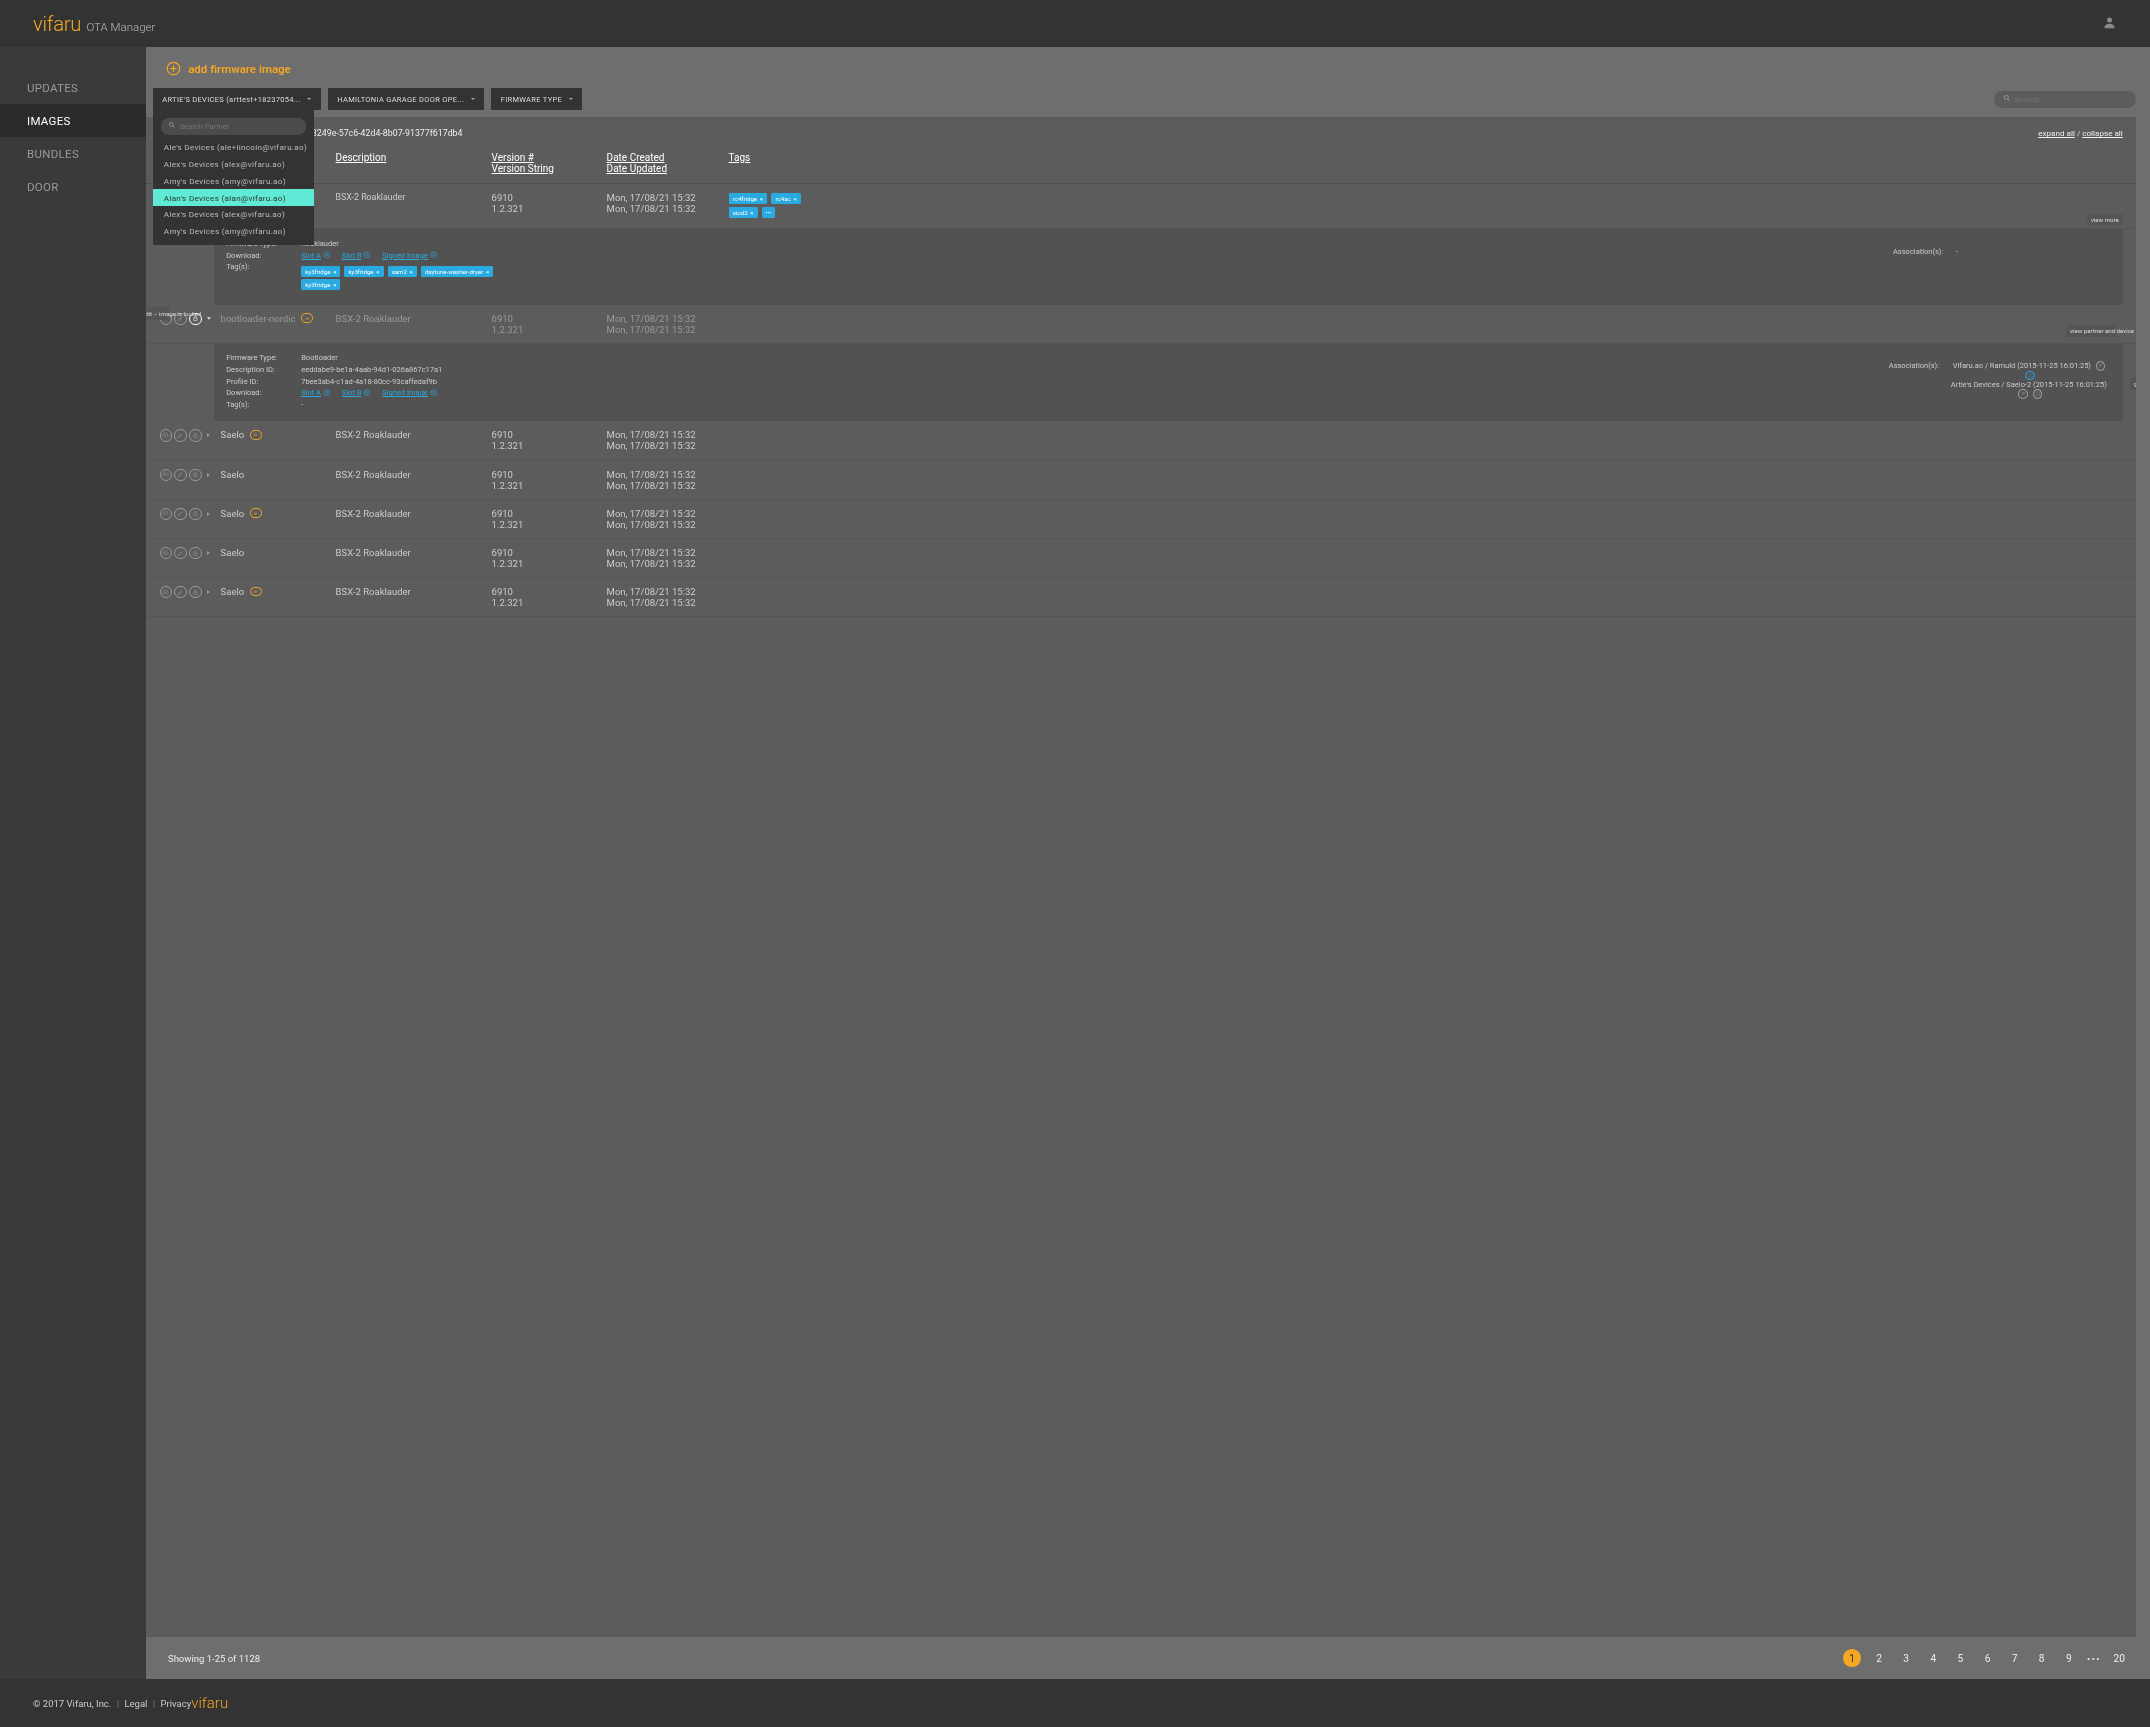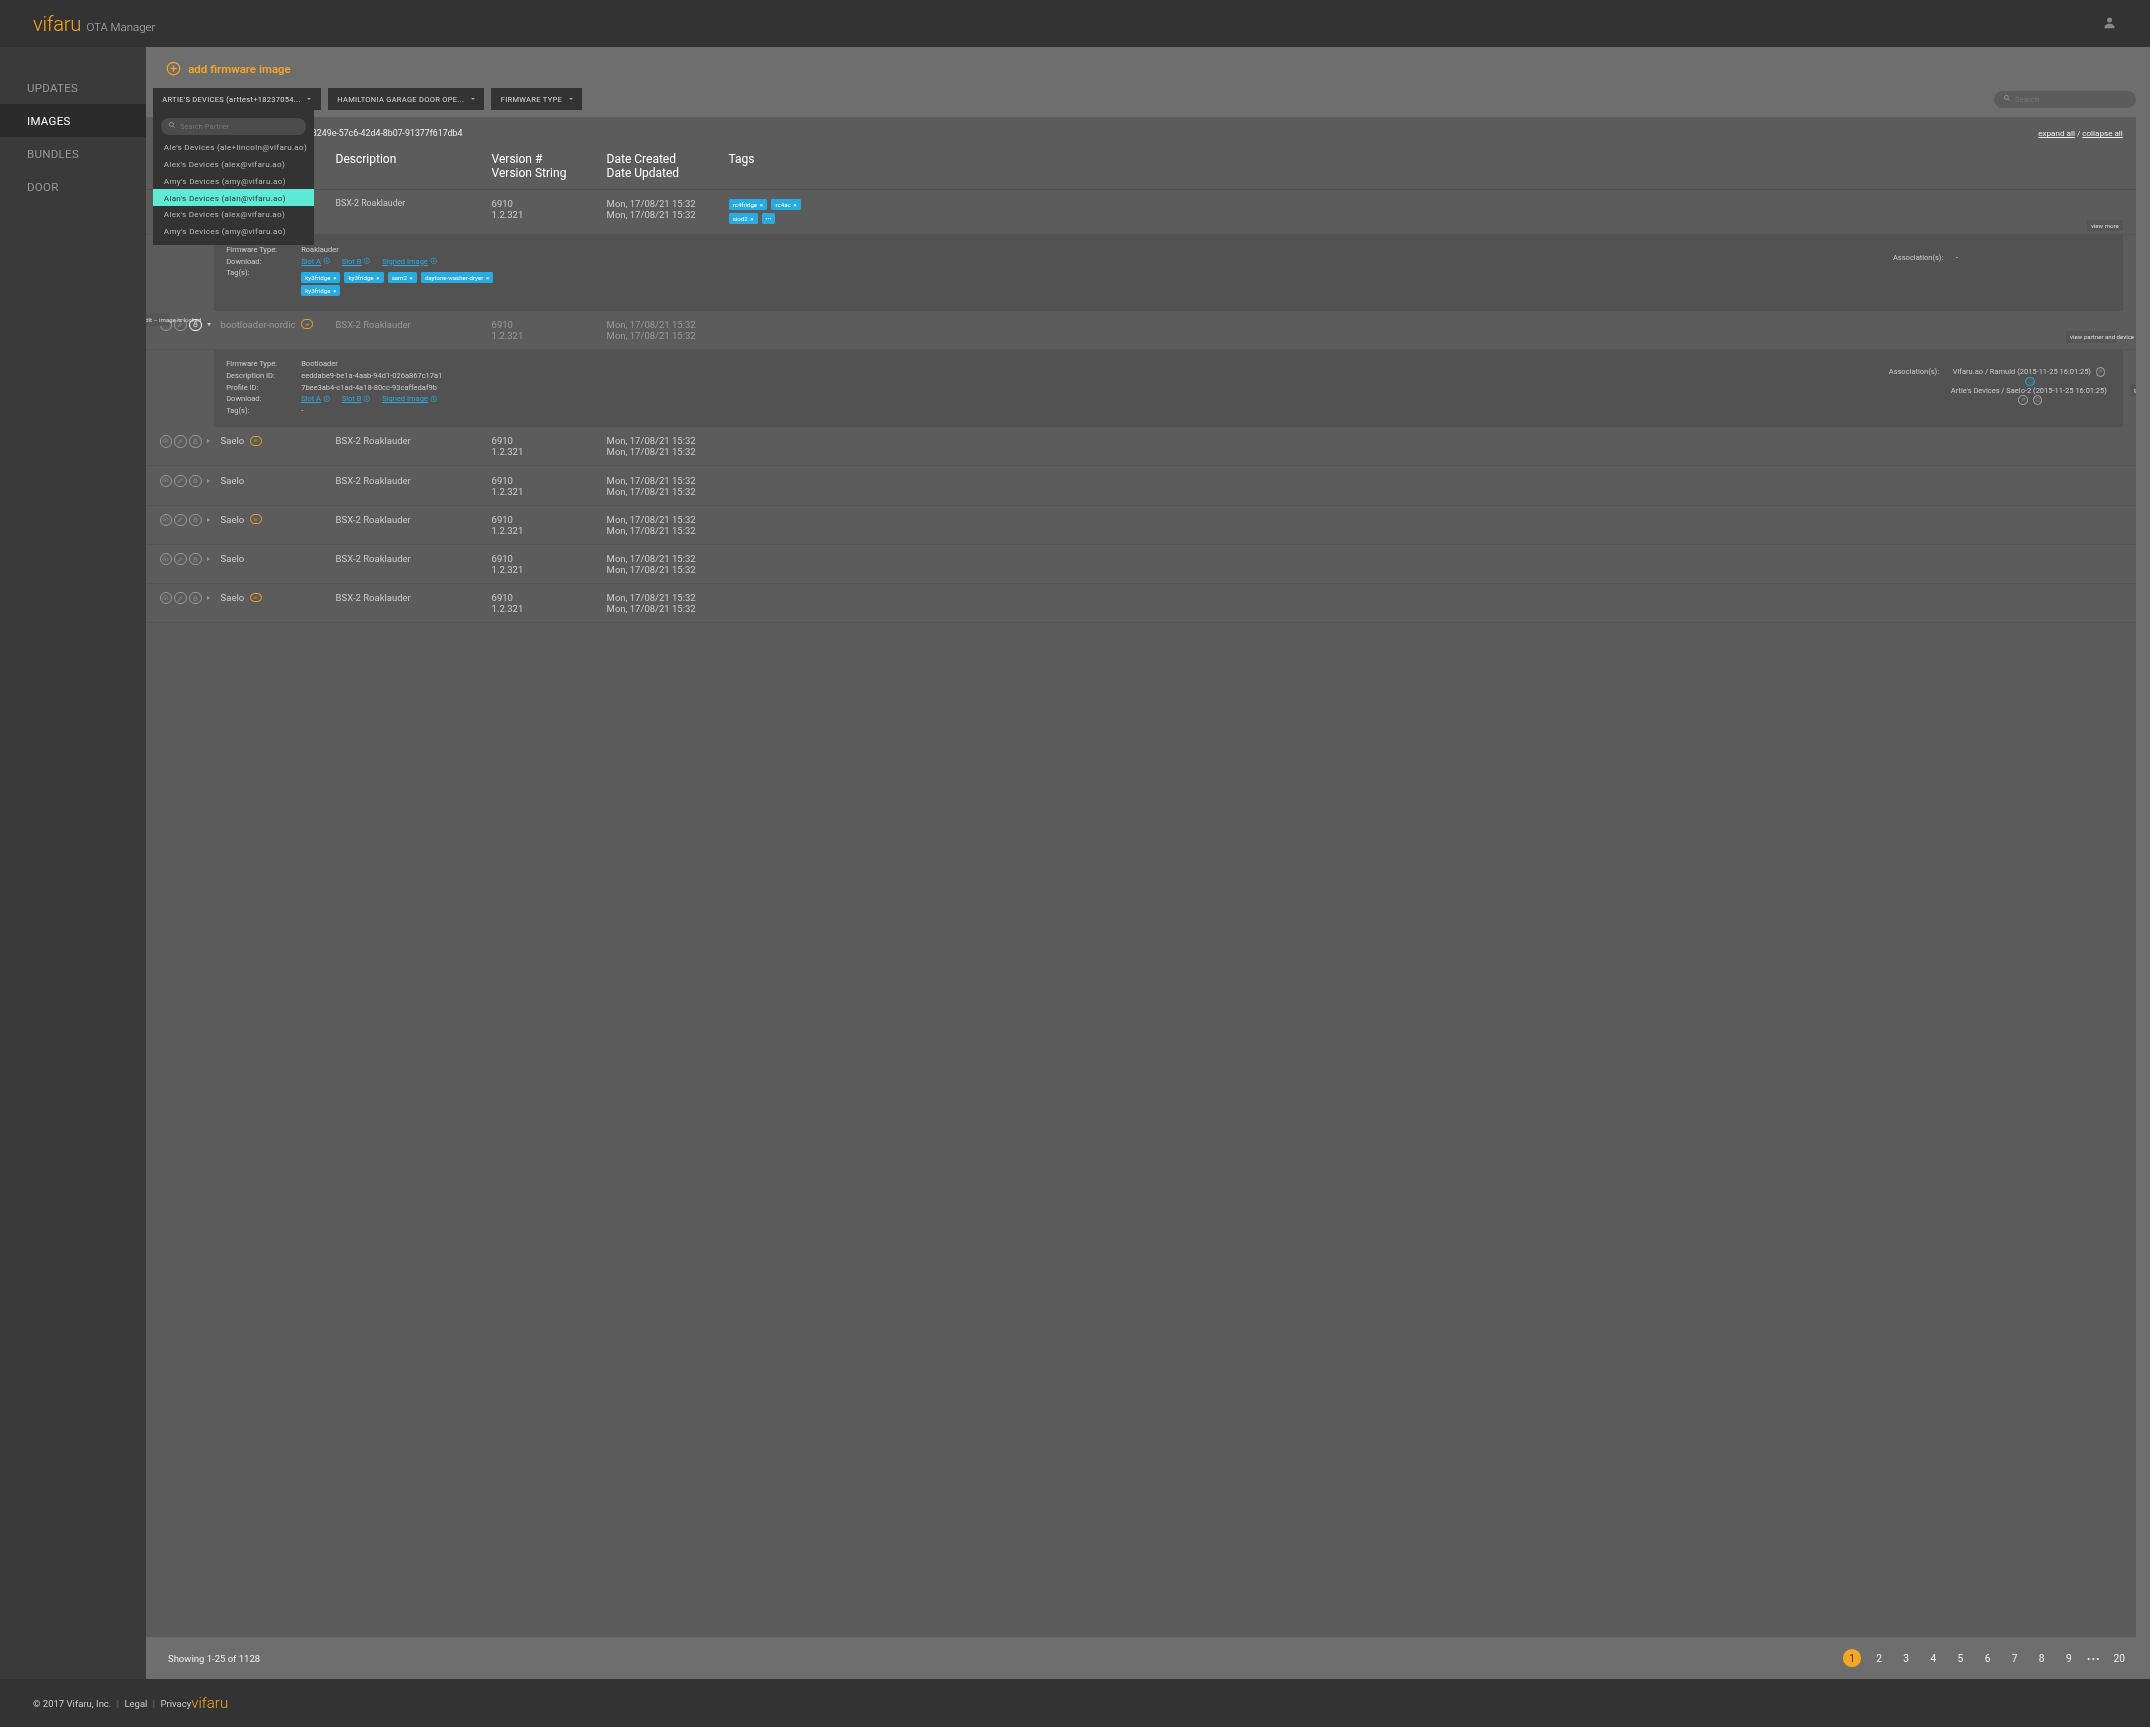--- a/index.html
+++ b/index.html
@@ -27,21 +27,21 @@
 .dd-search { margin: 2.7px 8.1px 4.1px 8.1px; background: #4b4b4b; border-radius: 8.1px; padding: 3.4px 6.8px; display: flex; align-items: center; gap: 4.1px; }
 .dd-search input { background: transparent; border: none; outline: none; color: #ddd; font-size: 7.5px; width: 100%; }
 .dd-item { padding: 3.4px 11px; font-size: 8.1px; color: #bbb; cursor: pointer; }
 .dd-item.sel { background: #5eead4; color: #333; }
 .panel { background: #5c5c5c; flex: 1; overflow: auto; display: flex; flex-direction: column; position: relative; }
 .panel-head { padding: 11px 13.6px 6.8px 13.6px; display: flex; align-items: center; justify-content: space-between; font-size: 8.8px; color: #ddd; }
 .panel-head .id-row { display: flex; gap: 4.1px; align-items: center; font-size: 8.8px; color: #eee; }
 .expand-links { font-size: 8.1px; }
 .expand-links a { color: #eee; cursor: pointer; }
 .expand-links a.u { text-decoration: underline; }
-.thead { display: flex; padding: 6.8px 13.6px 9.5px 13.6px; font-size: 12px; color: #fff; font-weight: 400; border-bottom: 0.7px solid #4f4f4f; }
+.thead { display: flex; padding: 6.8px 13.6px 9.5px 13.6px; font-size: 10px; color: #fff; font-weight: 400; border-bottom: 0.7px solid #4f4f4f; text-decoration: underline; }
 .col-act { width: 61px; flex-shrink: 0; }
 .col-name { width: 115px; flex-shrink: 0; }
 .col-desc { width: 156px; flex-shrink: 0; }
 .col-ver { width: 115px; flex-shrink: 0; }
 .col-date { width: 122px; flex-shrink: 0; }
 .col-tags { flex: 1; }
 .thead .sub { display: block; }
 .trow { display: flex; padding: 8.1px 13.6px; font-size: 9.5px; color: #ccc; align-items: flex-start; border-bottom: 0.7px solid #555; background: #5c5c5c; position: relative; }
 .trow.dim { color: #999; }
 .act-icons { display: flex; gap: 2.7px; align-items: center; position: relative; }

